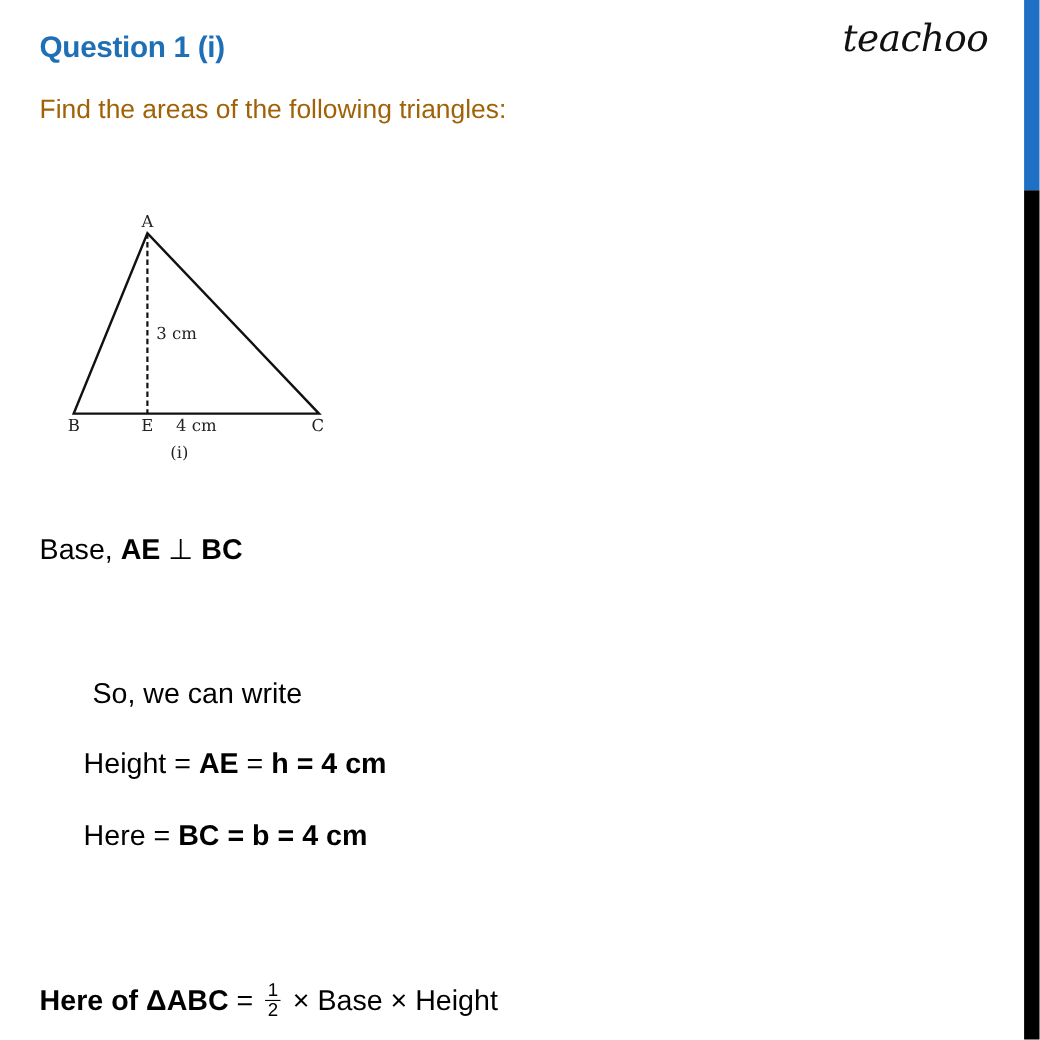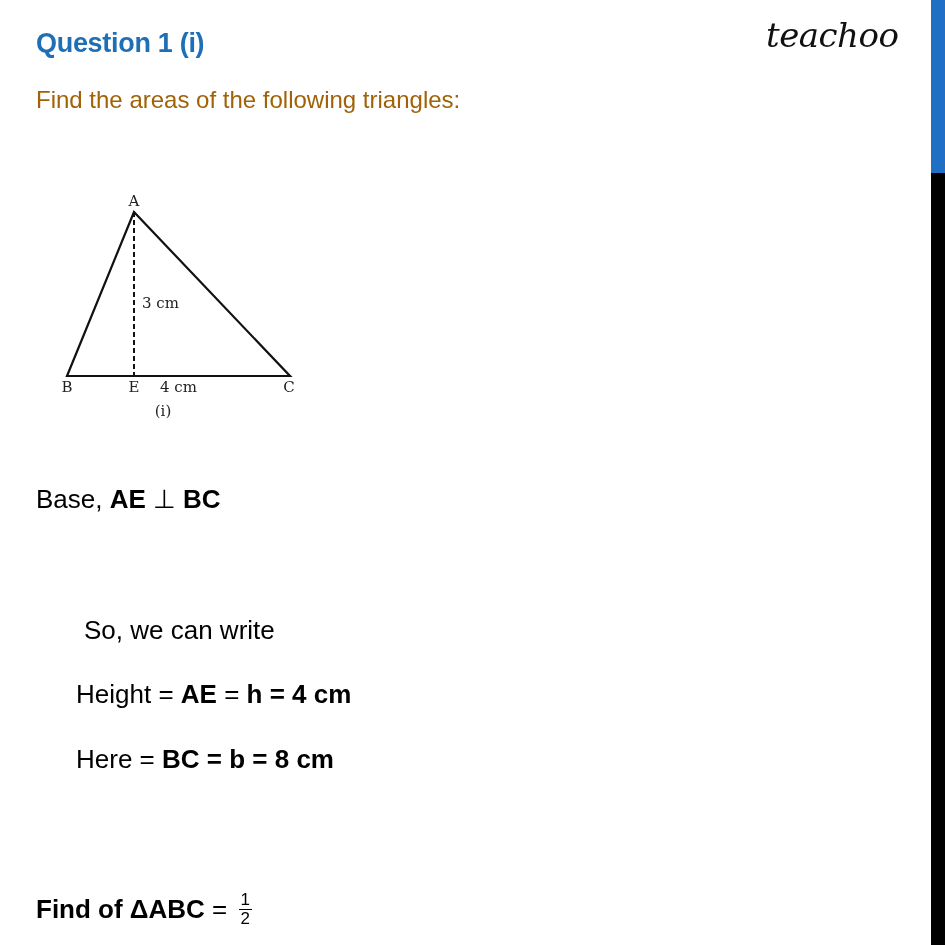--- a/index.html
+++ b/index.html
@@ -69,18 +69,18 @@
   <span>Base, </span><b>AE</b><span> ⊥ </span><b>BC</b>
 </div>
 
 <div class="abs body-text l2">So, we can write</div>
 
 <div class="abs body-text l3">
   <span>Height = </span><b>AE</b><span> = </span><b>h = 4 cm</b>
 </div>
 
 <div class="abs body-text l4">
-  <span>Here = </span><b>BC = b = 8 cm</b>
+  <span>Here = </span><b>BC = b = 4 cm</b>
 </div>
 
 <div class="abs body-text l5">
-  <b>Find of ΔABC</b><span> = </span><span class="frac"><span class="num">1</span><span class="den">2</span></span>
+  <b>Here of ΔABC</b><span> = </span><span class="frac"><span class="num">1</span><span class="den">2</span></span><span> × Base × Height</span>
 </div>
 
 </body></html>

